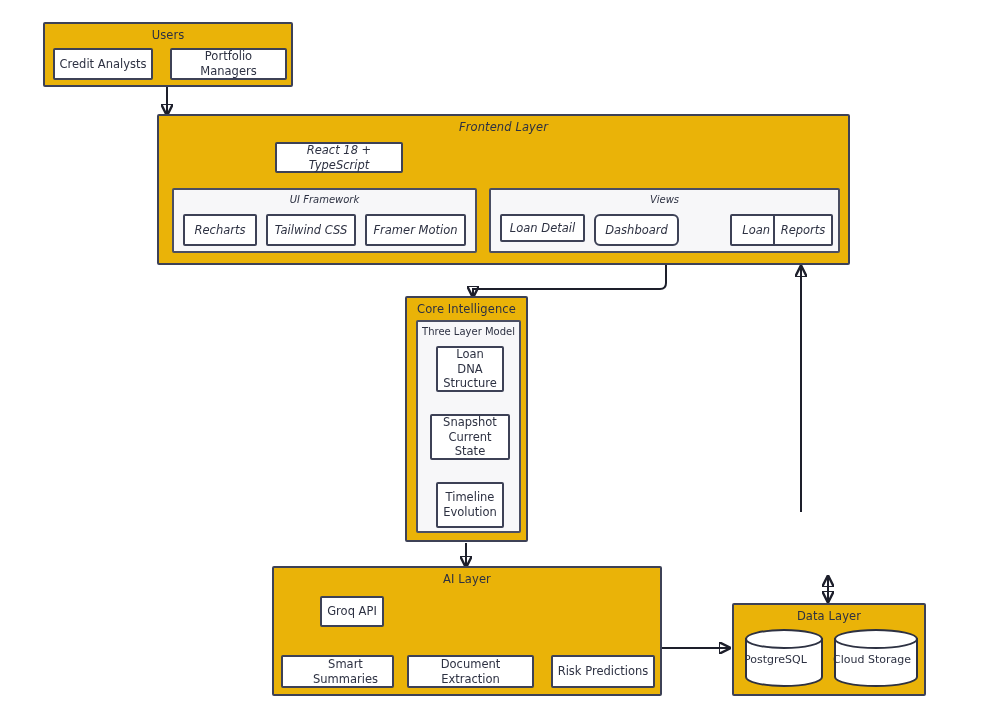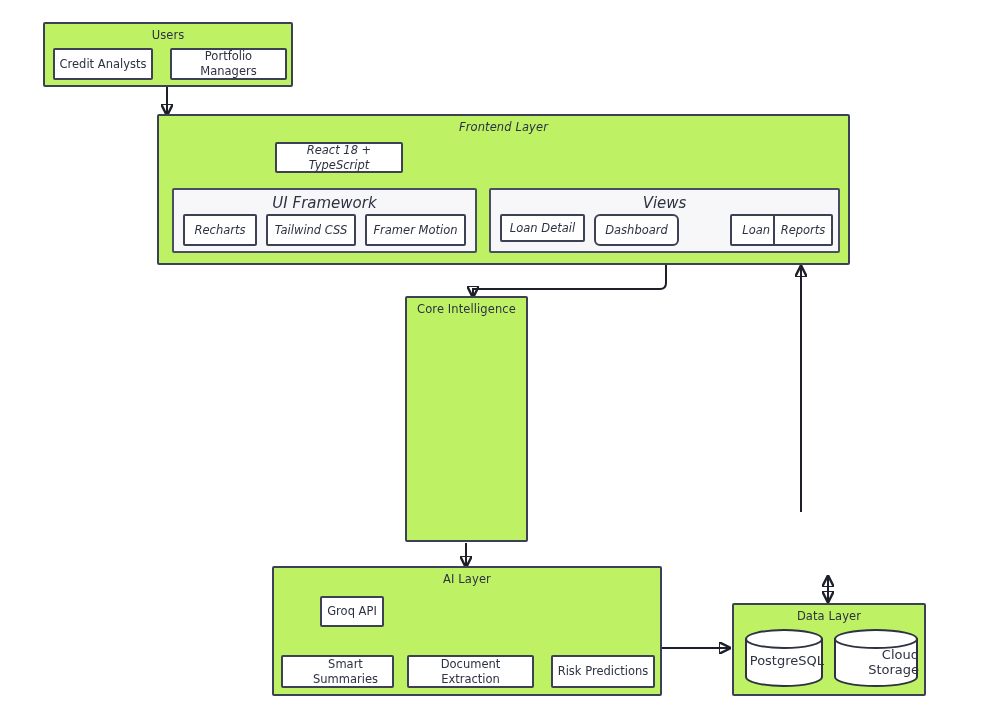--- a/index.html
+++ b/index.html
@@ -15,21 +15,21 @@
     position: relative;
     width: 1003px;
     height: 720px;
     background: #ffffff;
     overflow: hidden;
   }
   
   .group {
     position: absolute;
     box-sizing: border-box;
-    background: #bef264;
+    background: #eab308;
     border: 2px solid #3d4156;
     border-radius: 2px;
   }
   .group > .group-title {
     position: absolute;
     top: 4px;
     left: 0;
     right: 0;
     text-align: center;
     font-size: 11.5px;
@@ -43,21 +43,21 @@
     background: #f7f7f9;
     border: 2px solid #4a4e63;
     border-radius: 2px;
   }
   .subgroup > .group-title {
     position: absolute;
     top: 4px;
     left: 0;
     right: 0;
     text-align: center;
-    font-size: 15px;
+    font-size: 10px;
     color: #2d3142;
     white-space: nowrap;
   }
   .leaf {
     position: absolute;
     box-sizing: border-box;
     background: #ffffff;
     border: 2px solid #3d4156;
     border-radius: 2px;
     display: flex;
@@ -80,22 +80,22 @@
     inset: 0;
     width: 100%;
     height: 100%;
   }
   .cylinder .cyl-label {
     position: absolute;
     left: 0;
     right: 0;
     top: 50%;
     transform: translateY(-36%);
-    text-align: right;
-    font-size: 13px;
+    text-align: left;
+    font-size: 11px;
     color: #2d3142;
     pointer-events: none;
   }
   
   #connectors {
     position: absolute;
     left: 0;
     top: 0;
     width: 1003px;
     height: 720px;
@@ -173,20 +173,29 @@
       <div class="leaf" style="left:9px; top:24px; width:85px; height:28px;">Loan Detail</div>
       <div class="leaf" style="left:103px; top:24px; width:85px; height:32px;border-radius:6px;">Dashboard</div>
       <div class="leaf" style="left:197px; top:24px; width:76px; height:32px;margin-left:42px;">Loan List</div>
       <div class="leaf" style="left:282px; top:24px; width:60px; height:32px;">Reports</div>
     </div>
   </div>
 
   <div class="group" style="left:405px; top:296px; width:123px; height:246px;">
     <div class="group-title">Core Intelligence</div>
 
+    <div class="subgroup" style="left:9px; top:22px; width:105px; height:213px;">
+      <div class="group-title">Three Layer Model</div>
+      <div class="leaf" style="left:18px; top:24px; width:68px; height:46px;">Loan DNA
+Structure</div>
+      <div class="leaf" style="left:12px; top:92px; width:80px; height:46px;">Snapshot
+Current State</div>
+      <div class="leaf" style="left:18px; top:160px; width:68px; height:46px;">Timeline
+Evolution</div>
+    </div>
   </div>
 
   <div class="group" style="left:272px; top:566px; width:390px; height:130px;">
     <div class="group-title">AI Layer</div>
 
     <div class="leaf" style="left:46px; top:28px; width:64px; height:31px;">Groq API</div>
 
     <div class="leaf" style="left:7px; top:87px; width:113px; height:33px;padding-left:20px;">Smart Summaries</div>
     <div class="leaf" style="left:133px; top:87px; width:127px; height:33px;">Document Extraction</div>
     <div class="leaf" style="left:277px; top:87px; width:104px; height:33px;">Risk Predictions</div>

